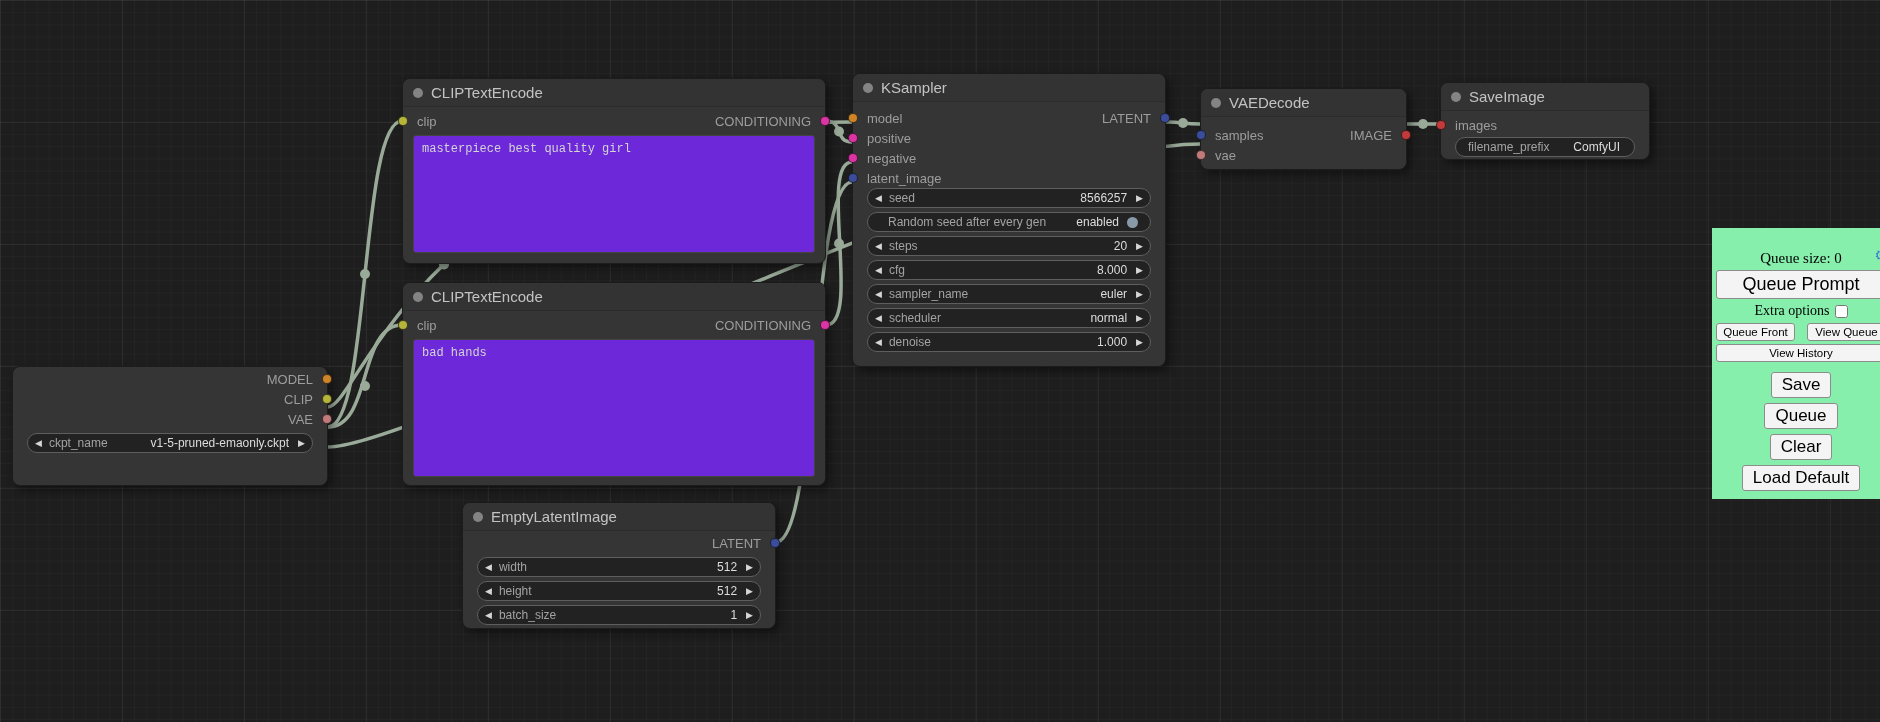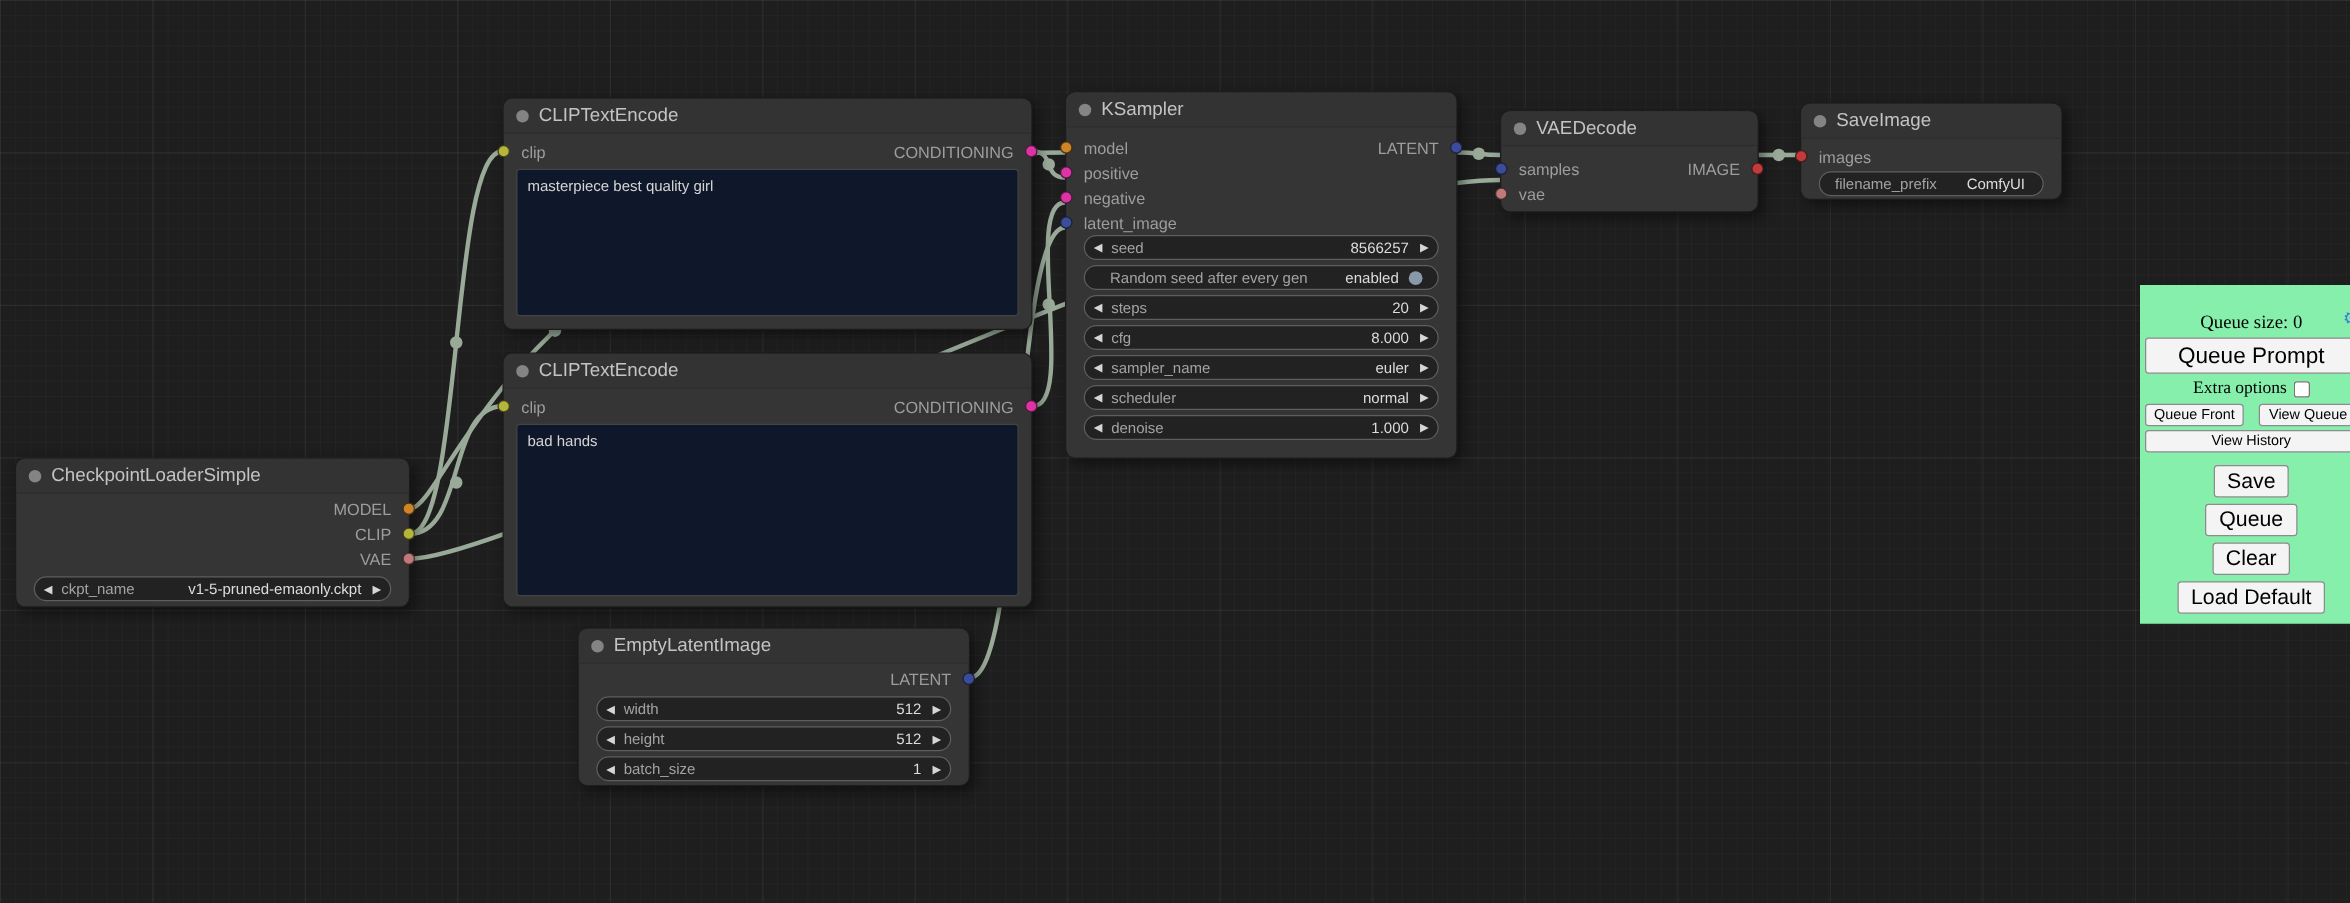--- a/index.html
+++ b/index.html
@@ -34,23 +34,23 @@
   .dot.out { right:-5px; }
 
   .widget { height:20px; margin:0 14px 4px; background:#222222; border:1px solid #5e5e5e;
             border-radius:10px; display:flex; align-items:center; font-size:12px; overflow:hidden; }
   .warrow { color:#d6d6d6; font-size:9px; padding:0 7px; line-height:20px; flex:none; }
   .wname  { color:#a3a3a3; white-space:nowrap; }
   .wval   { margin-left:auto; color:#dcdcdc; white-space:nowrap; padding-right:2px; }
   .widget.noarrow { padding:0 12px; }
   .toggle-ind { width:11px; height:11px; border-radius:50%; margin-left:6px; flex:none; }
 
-  .prompt { display:block; width:calc(100% - 20px); margin:4px 10px 12px; background:#0f172a;
+  .prompt { display:block; width:calc(100% - 20px); margin:4px 10px 12px; background:#6d28d9;
             border:1px solid #434343; border-radius:3px; color:#d4d4d4;
-            font-family:Liberation Sans, sans-serif; font-size:12px; line-height:1.35;
+            font-family:Liberation Mono, monospace; font-size:12px; line-height:1.35;
             padding:5px 8px; resize:none; outline:none; }
 
   
   .menu { position:absolute; left:1712px; top:228px; width:178px; background:#86efac; z-index:3;
           padding:20px 4px 8px; font-family:"Liberation Serif",serif; }
   .qrow { position:relative; height:20px; display:flex; align-items:center; justify-content:center; }
   .qsize { font-size:15px; color:#000; }
   .gear { position:absolute; right:-1px; top:1px; font-size:14px; color:#3a7bd5; line-height:1; cursor:pointer; }
   .btn { font-family:"Liberation Sans",sans-serif; background:#f4f4f4; border:1px solid #8c8c8c;
          border-radius:3px; color:#000; cursor:pointer; }
@@ -87,24 +87,20 @@
     <circle cx="723" cy="295.5" r="5"></circle>
     <circle cx="839" cy="131.5" r="5"></circle>
     <circle cx="839" cy="243.5" r="5"></circle>
     <circle cx="814" cy="362" r="5"></circle>
     <circle cx="1183" cy="123" r="5"></circle>
     <circle cx="1423" cy="124" r="5"></circle>
   </g>
 </svg>
 
 <div class="node" style="left:12px;top:366px;width:316px;height:120px">
-  <div class="ntitle">
-    <span class="tdot"></span>
-    <span class="ttext">CheckpointLoaderSimple</span>
-  </div>
   <div style="padding-top:2px">
     <div class="srow">
       <span class="slabel sout">MODEL</span>
       <span class="dot out" style="background-color: rgb(207, 133, 39);"></span>
     </div>
     <div class="srow">
       <span class="slabel sout">CLIP</span>
       <span class="dot out" style="background-color: rgb(181, 180, 59);"></span>
     </div>
     <div class="srow">

